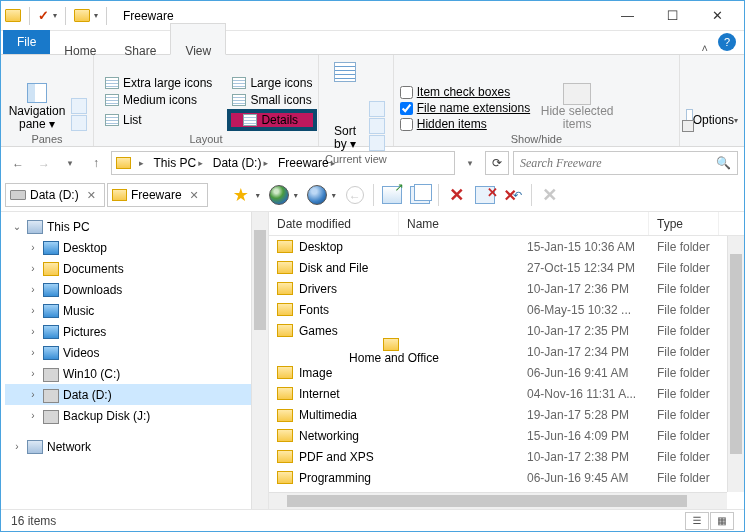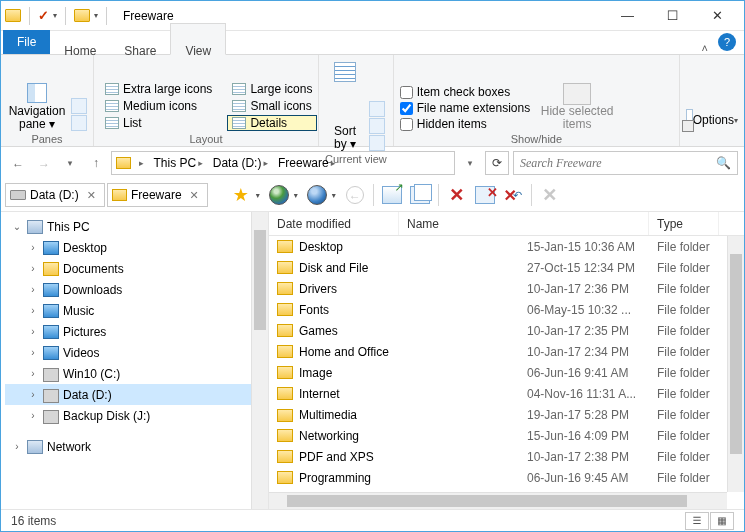--- a/index.html
+++ b/index.html
@@ -22,25 +22,25 @@
 .ribbon { height: 92px; background: #f5f6f7; display: flex; border-bottom: 1px solid #dadada; }
 .ribbon-group { border-right: 1px solid #e1e1e1; padding: 3px 6px 1px; display: flex; flex-direction: column; }
 .ribbon-group .group-label { text-align: center; color: #666; font-size: 11px; margin-top: auto; padding-top: 2px; }
 .ribbon-group .group-body { flex: 1; display: flex; align-items: flex-end; }
 .nav-pane-btn { display: flex; flex-direction: column; align-items: center; width: 60px; }
 .nav-pane-btn .pane-icon { width: 20px; height: 20px; border: 1px solid #7aa9d6; background: linear-gradient(90deg,#cfe3f5 40%,#fff 40%); margin: 4px 0 2px; }
 .small-btn-col { display: flex; flex-direction: column; gap: 1px; margin-left: 4px; }
 .small-btn-col .sm { width: 16px; height: 16px; border: 1px solid #bcd4ec; background: #e9f2fb; }
 .layout-grid { display: grid; grid-template-columns: auto auto; gap: 1px 10px; }
 .layout-grid .opt { display: flex; align-items: center; gap: 4px; padding: 1px 5px; white-space: nowrap; }
-.layout-grid .opt.selected { background: #fef9c3; border: 1px solid #0c4a6e; padding: 0 4px; }
+.layout-grid .opt.selected { background: #be185d; border: 4px solid #0c4a6e; padding: 0 12px; }
 .opt .layout-icon { width: 14px; height: 12px; border: 1px solid #8aa; background: repeating-linear-gradient(#fff,#fff 2px,#a9c5dd 2px,#a9c5dd 3px); }
 .sort-btn { display: flex; flex-direction: column; align-items: center; width: 40px; padding-top: 4px; }
 .sort-btn .sort-icon { width: 22px; height: 20px; background: repeating-linear-gradient(#fff,#fff 3px,#6ca0d1 3px,#6ca0d1 4px); border: 1px solid #88aed1; }
-.showhide-col { display: flex; flex-direction: column; gap: 2px; padding-top: 2px; }
+.showhide-col { display: flex; flex-direction: column; gap: 2px; padding-top: 2px; text-decoration: underline; }
 .showhide-col label { display: flex; align-items: center; gap: 4px; white-space: nowrap; }
 .showhide-col input { width: 13px; height: 13px; }
 .big-btn { display: flex; flex-direction: column; align-items: center; width: 74px; padding-top: 2px; color: #888; }
 .big-btn .hide-icon { width: 28px; height: 22px; border: 1px solid #c0c0c0; background: #f0f0f0; }
 .options-btn { display: flex; flex-direction: row; align-items: center; width: 52px; padding-top: 2px; }
 .options-btn .opts-icon { width: 24px; height: 22px; border: 1px solid #aac4dd; background: #fff; position: relative; }
 .options-btn .opts-icon:after { content:""; position:absolute; right:-2px; bottom:-2px; width:10px; height:10px; border:1px solid #888; background:#eee; }
 .addrbar { height: 32px; display: flex; align-items: center; padding: 3px 6px; gap: 4px; }
 .addrbar .navbtn { width: 22px; height: 22px; display:flex; align-items:center; justify-content:center; color:#666; }
 .addrbar .navbtn.dis { color:#bbb; }
@@ -421,21 +421,21 @@
         </div>
         <div class="list-row">
           <div class="cell col-name" style="display:flex;align-items:center;">
             <div class="folder-icon-l"></div>
             <span>Games</span>
           </div>
           <div class="cell date col-date">10-Jan-17 2:35 PM</div>
           <div class="cell type col-type">File folder</div>
         </div>
         <div class="list-row">
-          <div class="cell col-name" style="display:flex;align-items:center;">
+          <div class="cell col-name" style="display:flex;align-items:center;flex-direction:column;">
             <div class="folder-icon-l"></div>
             <span>Home and Office</span>
           </div>
           <div class="cell date col-date">10-Jan-17 2:34 PM</div>
           <div class="cell type col-type">File folder</div>
         </div>
         <div class="list-row">
           <div class="cell col-name" style="display:flex;align-items:center;">
             <div class="folder-icon-l"></div>
             <span>Image</span>

